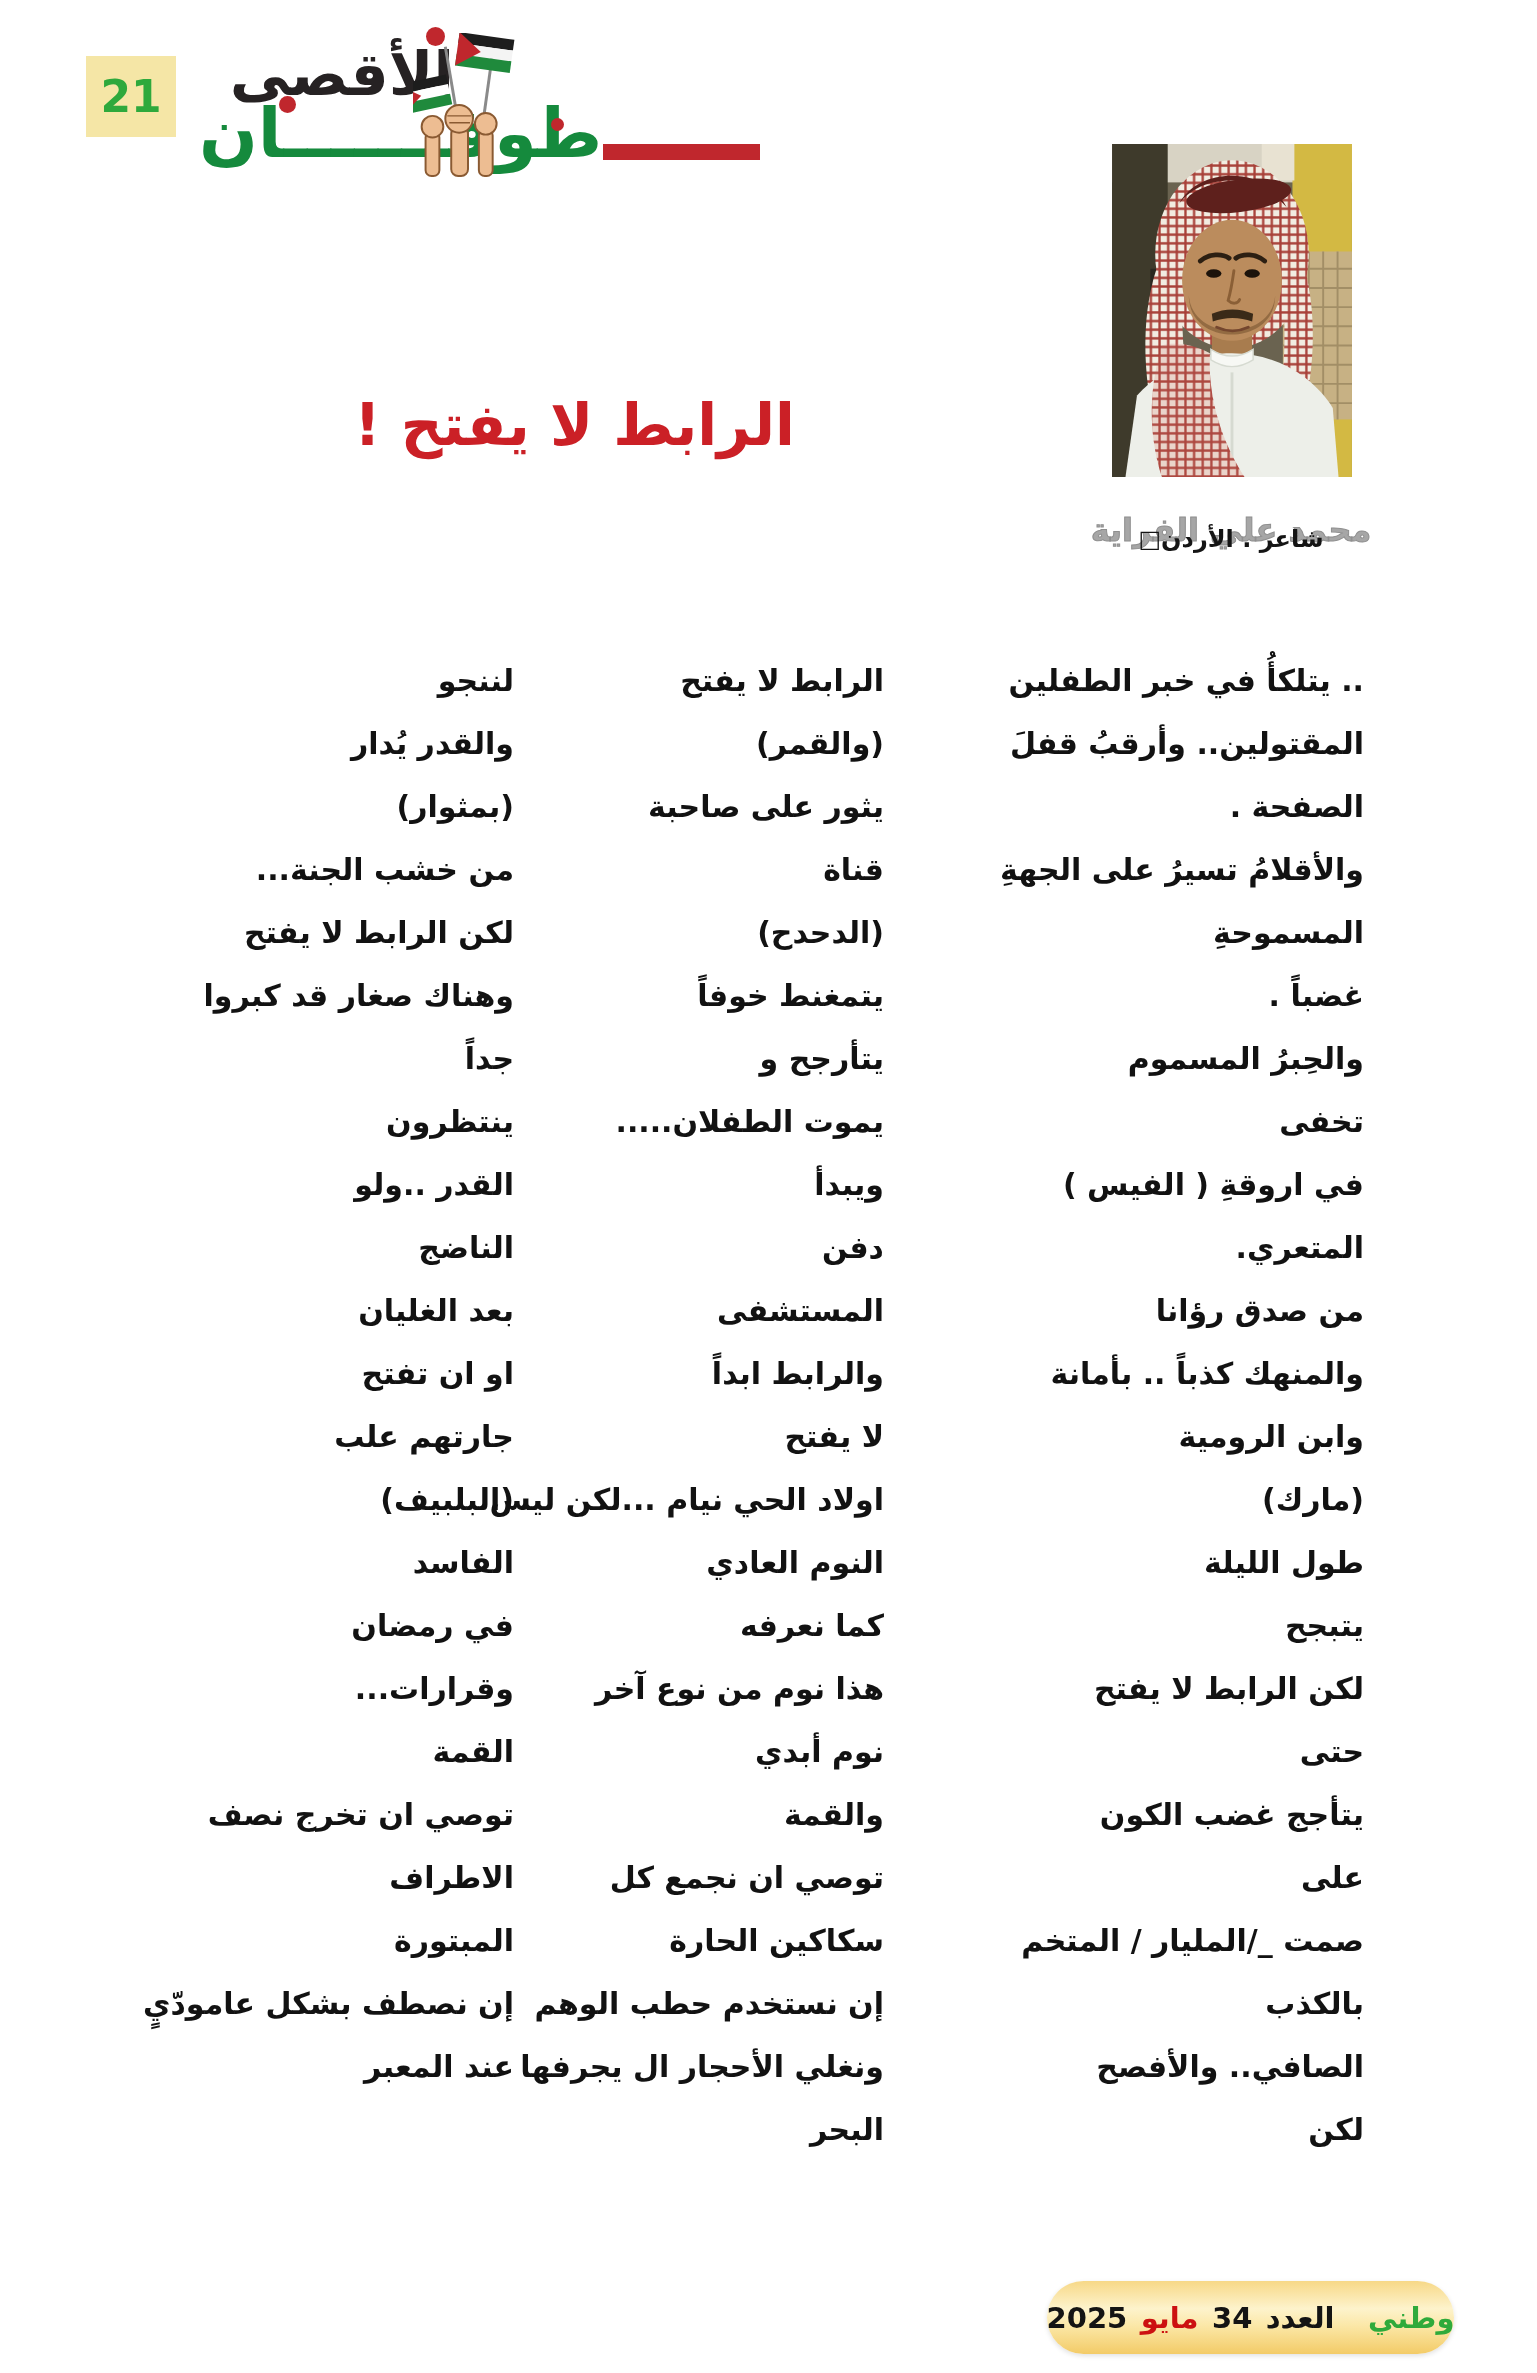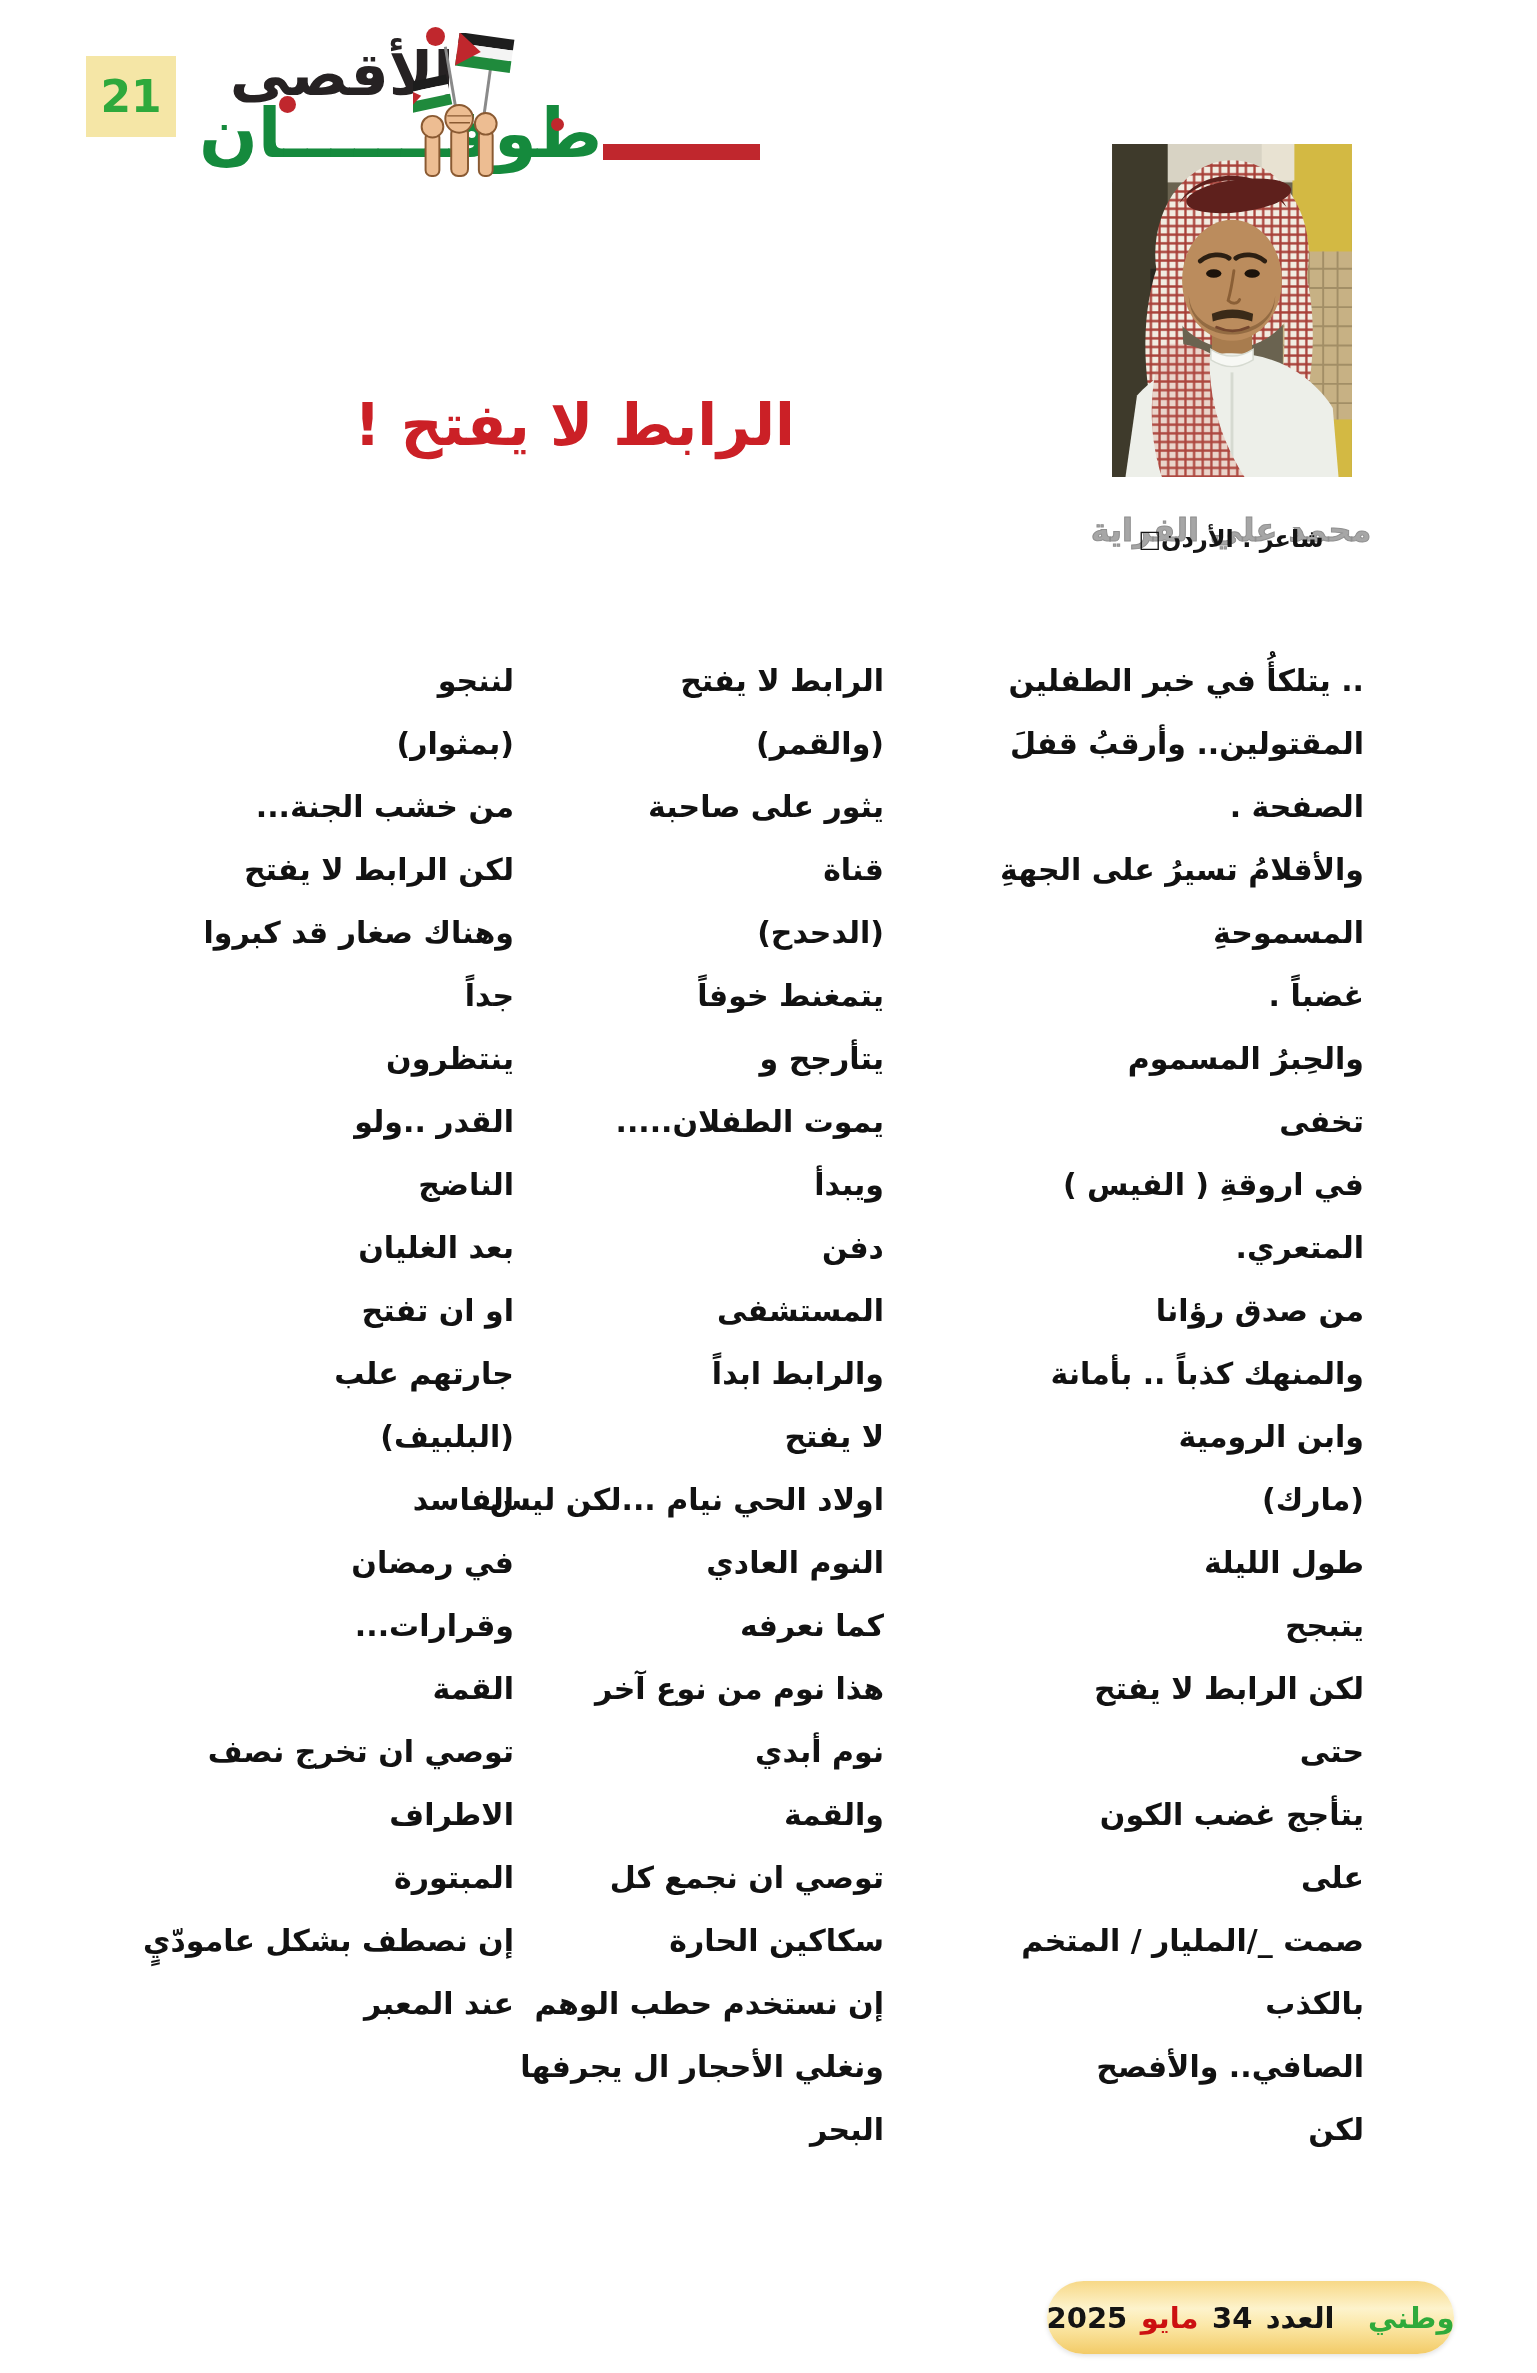--- a/index.html
+++ b/index.html
@@ -191,20 +191,21 @@
       <p>نوم أبدي</p>
       <p>والقمة</p>
       <p>توصي ان نجمع كل</p>
       <p>سكاكين الحارة</p>
       <p>إن نستخدم حطب الوهم</p>
       <p>ونغلي الأحجار ال يجرفها</p>
       <p>البحر</p>
     </div>
   <div class="poem-col col-left">
       <p>لننجو</p>
+      <p>والقدر يُدار</p>
       <p>(بمثوار)</p>
       <p>من خشب الجنة...</p>
       <p>لكن الرابط لا يفتح</p>
       <p>وهناك صغار قد كبروا</p>
       <p>جداً</p>
       <p>ينتظرون</p>
       <p>القدر ..ولو</p>
       <p>الناضج</p>
       <p>بعد الغليان</p>
       <p>او ان تفتح</p>

